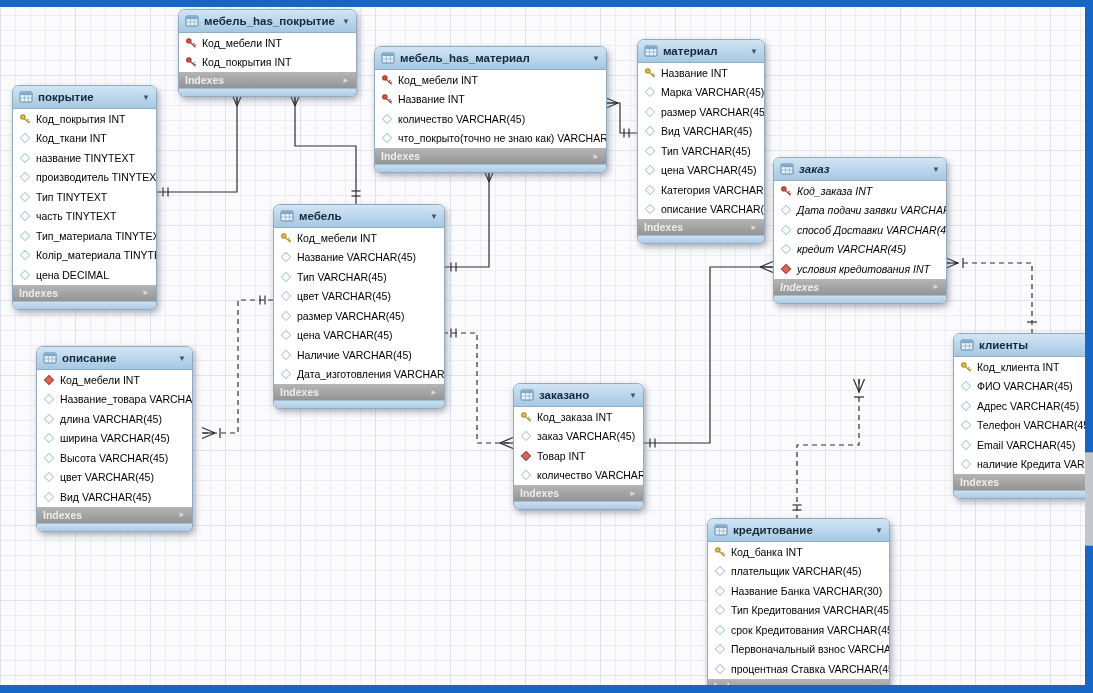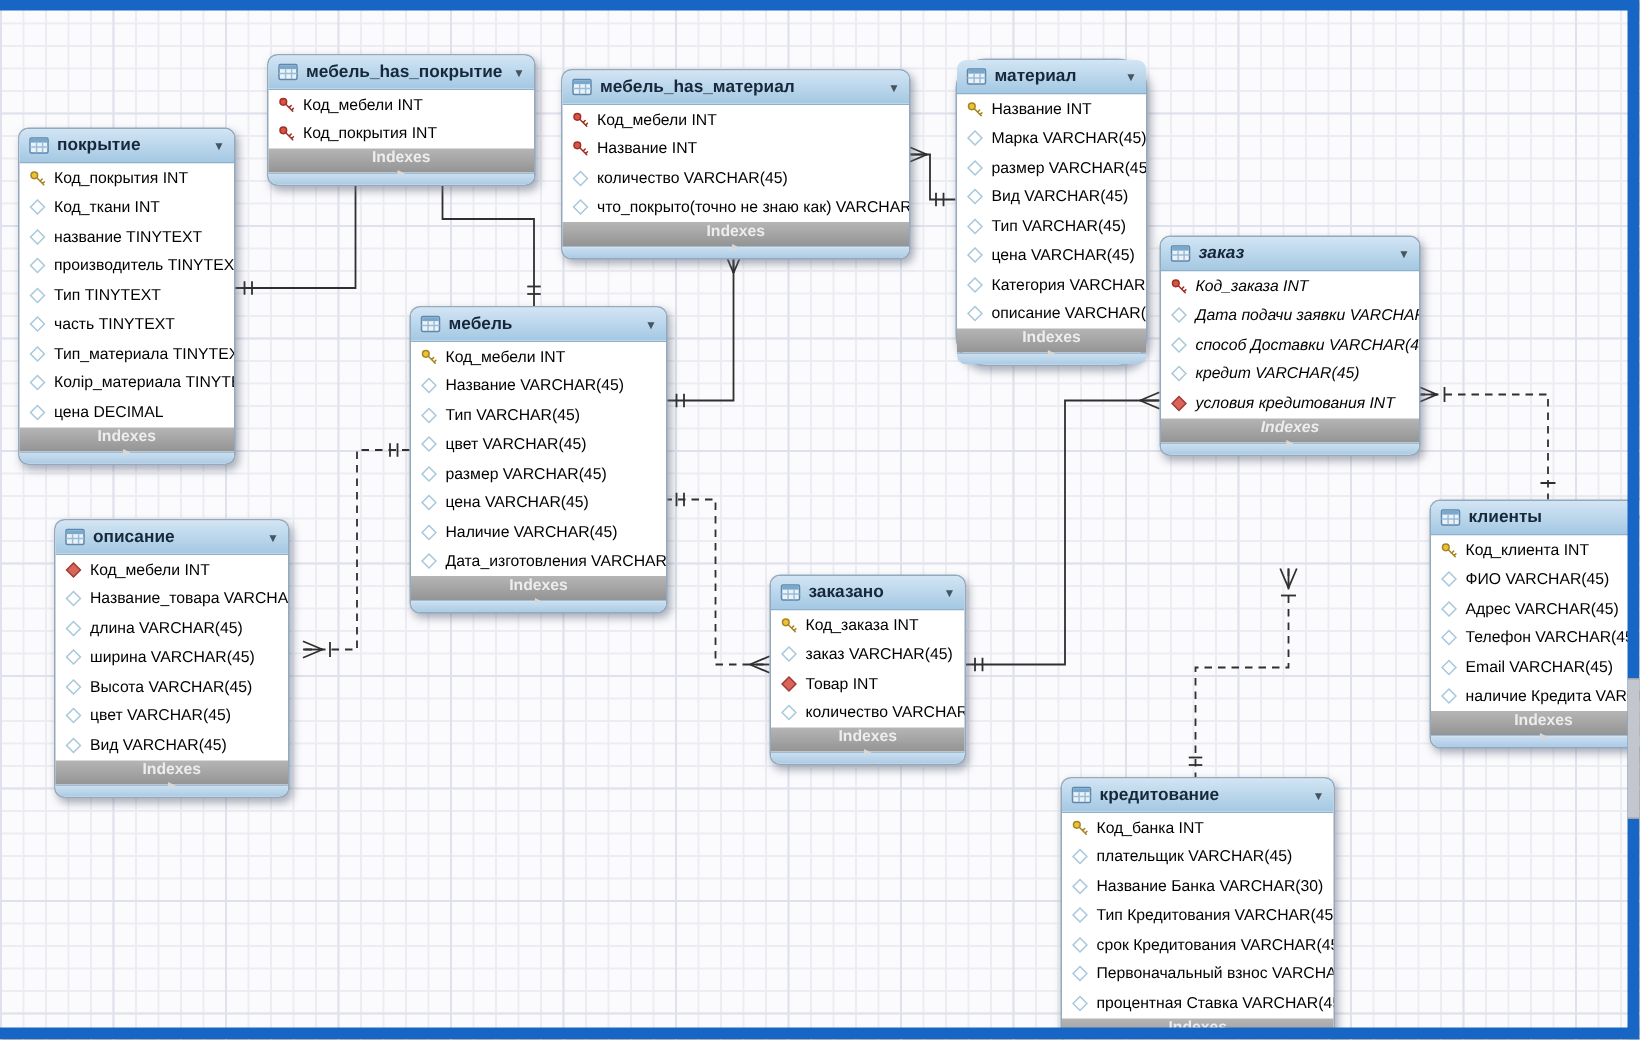--- a/index.html
+++ b/index.html
@@ -19,21 +19,21 @@
     background:linear-gradient(#d2e5f4,#a4c8e3);border-bottom:1px solid #8fb0c9;
     border-radius:6px 6px 0 0;font-weight:bold;font-size:11.5px;color:#16283a;}
   .ttl{flex:1;white-space:nowrap;overflow:hidden;}
   .arr{font-size:8px;color:#46545f;flex:none;}
   .ticn{flex:none;display:flex;align-items:center;}
   .row{height:19.5px;display:flex;align-items:center;gap:5px;padding:0 4px 0 5px;
     font-size:10.5px;color:#000;white-space:nowrap;overflow:hidden;}
   .cicn{width:13px;height:13px;flex:none;display:flex;align-items:center;justify-content:center;}
   .ctx{white-space:nowrap;}
   .idx{height:16px;display:flex;align-items:center;justify-content:space-between;padding:0 6px;
-    background:linear-gradient(#b5b5b5,#949494);color:#ededed;font-weight:bold;font-size:10.5px;flex-direction:column;}
+    background:linear-gradient(#b5b5b5,#949494);color:#ededed;font-weight:bold;font-size:10.5px;}
   .tri{font-size:8px;color:#d8d8d8;}
   .cap{height:7px;background:linear-gradient(#c9dff0,#adcbe5);border-radius:0 0 6px 6px;
     border-top:1px solid #9fbcd4;}
   .edge{position:absolute;background:#1766c6;z-index:6;}
   .edge.top{left:0;top:0;width:1093px;height:7px;}
   .edge.bottom{left:0;top:685px;width:1093px;height:8px;}
   .edge.right{top:0;left:1085px;width:8px;height:693px;}
   .thumb{position:absolute;left:1085px;top:452px;width:8px;height:92px;
     background:#c3c6cc;border-top:1px solid #9fa3aa;border-bottom:1px solid #9fa3aa;z-index:7;}
 </style>
@@ -111,21 +111,21 @@
         <polyline points="273,300 238,300 238,433 202,433" fill="none" stroke="#2f2f2f" stroke-width="1.2" stroke-dasharray="5 4"></polyline>
         <line x1="265" y1="295.5" x2="265" y2="304.5" stroke="#2f2f2f" stroke-width="1.2"></line>
         <line x1="260" y1="295.5" x2="260" y2="304.5" stroke="#2f2f2f" stroke-width="1.2"></line>
         <line x1="215" y1="433" x2="202" y2="438.5" stroke="#2f2f2f" stroke-width="1.2"></line>
         <line x1="215" y1="433" x2="202" y2="427.5" stroke="#2f2f2f" stroke-width="1.2"></line>
         <line x1="215" y1="433" x2="202" y2="433" stroke="#2f2f2f" stroke-width="1.2"></line>
         <line x1="220" y1="438" x2="220" y2="428" stroke="#2f2f2f" stroke-width="1.2"></line>
       </g>
     </svg>
   <div id="tables">
-      <div class="tbl" style="left: 178px; top: 9px; width: 177px; margin-top: 27px;">
+      <div class="tbl" style="left: 178px; top: 9px; width: 177px;">
         <div class="hdr">
           <span class="ticn">
             <svg width="14" height="12" viewBox="0 0 14 12">
               <rect x="1" y="1" width="12" height="10" rx="1" fill="#eaf3fa" stroke="#5e87ab"></rect>
               <rect x="1.5" y="1.5" width="11" height="2.6" fill="#7aa7cc"></rect>
               <path d="M1 7h12 M5.4 4.2v6.5 M9.4 4.2v6.5" stroke="#9dbcd6" stroke-width="1" fill="none"></path>
             </svg>
           </span>
           <span class="ttl">мебель_has_покрытие</span>
           <span class="arr">▼</span>
@@ -300,21 +300,21 @@
             </svg>
           </span>
           <span class="ctx">что_покрыто(точно не знаю как) VARCHAR(45)</span>
         </div>
         <div class="idx">
           <span>Indexes</span>
           <span class="tri">►</span>
         </div>
         <div class="cap"></div>
       </div>
-      <div class="tbl" style="left: 637px; top: 39px; width: 126px; border-radius: 20px;">
+      <div class="tbl" style="left: 637px; top: 39px; width: 126px;">
         <div class="hdr">
           <span class="ticn">
             <svg width="14" height="12" viewBox="0 0 14 12">
               <rect x="1" y="1" width="12" height="10" rx="1" fill="#eaf3fa" stroke="#5e87ab"></rect>
               <rect x="1.5" y="1.5" width="11" height="2.6" fill="#7aa7cc"></rect>
               <path d="M1 7h12 M5.4 4.2v6.5 M9.4 4.2v6.5" stroke="#9dbcd6" stroke-width="1" fill="none"></path>
             </svg>
           </span>
           <span class="ttl">материал</span>
           <span class="arr">▼</span>

